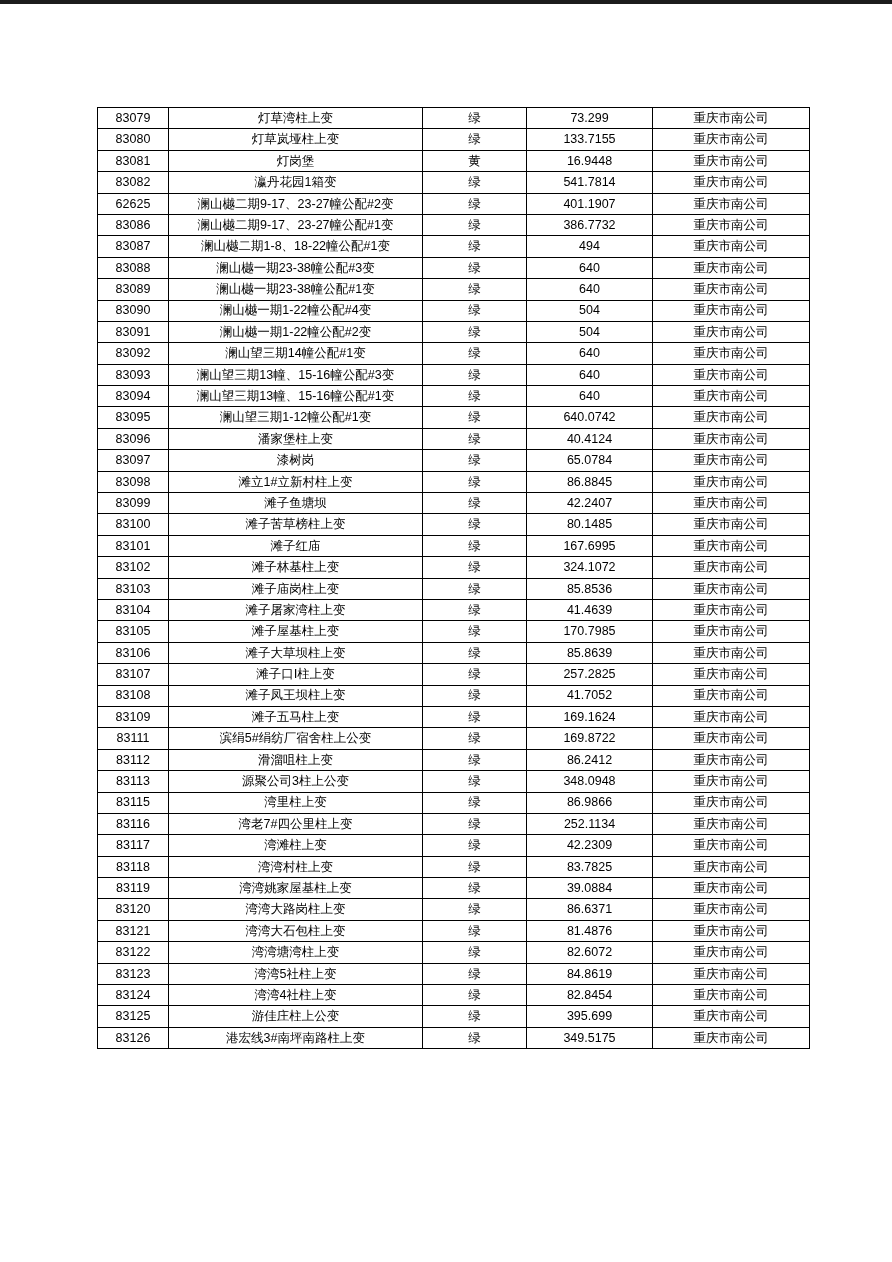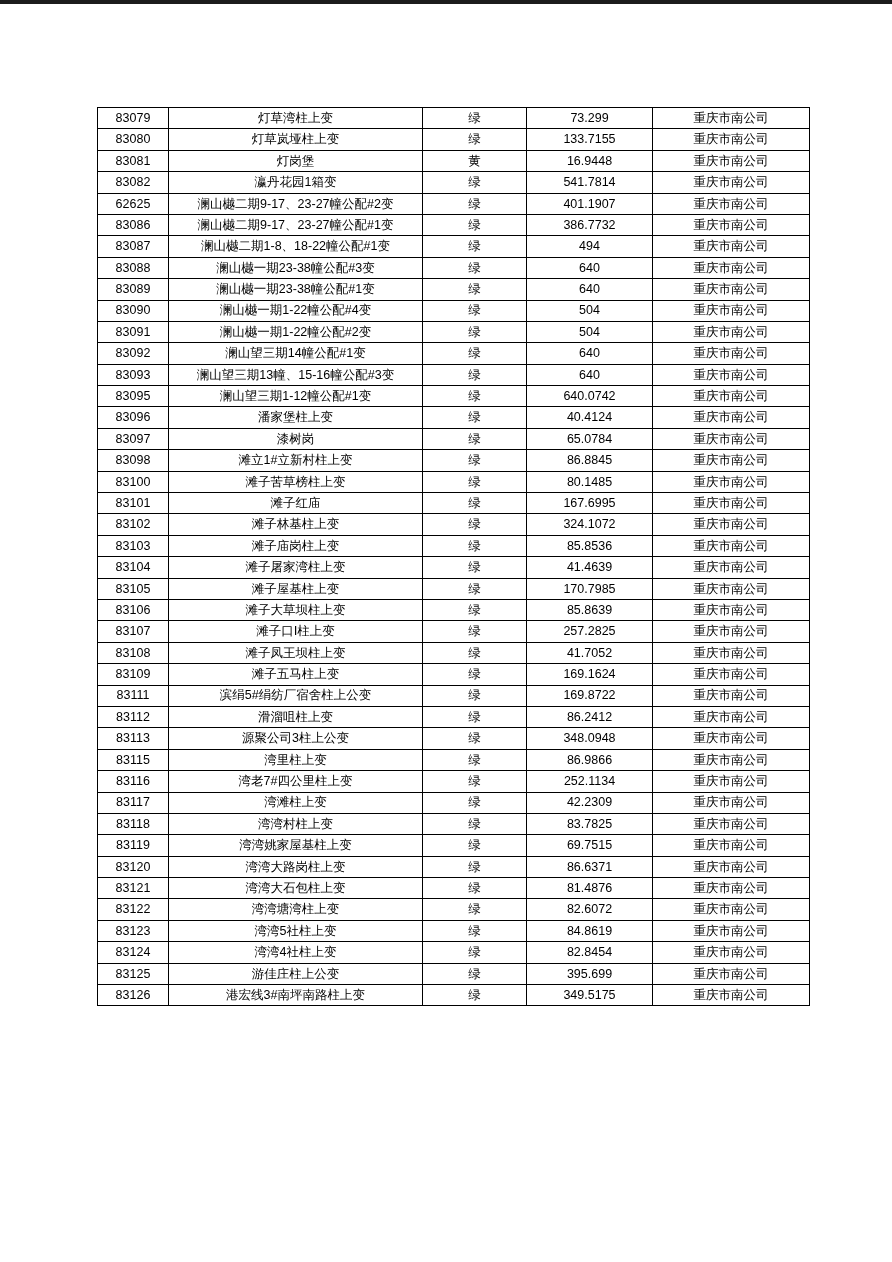--- a/index.html
+++ b/index.html
@@ -147,20 +147,27 @@
         <td>重庆市南公司</td>
       </tr>
       <tr>
         <td>83093</td>
         <td>澜山望三期13幢、15-16幢公配#3变</td>
         <td>绿</td>
         <td>640</td>
         <td>重庆市南公司</td>
       </tr>
       <tr>
+        <td>83094</td>
+        <td>澜山望三期13幢、15-16幢公配#1变</td>
+        <td>绿</td>
+        <td>640</td>
+        <td>重庆市南公司</td>
+      </tr>
+      <tr>
         <td>83095</td>
         <td>澜山望三期1-12幢公配#1变</td>
         <td>绿</td>
         <td>640.0742</td>
         <td>重庆市南公司</td>
       </tr>
       <tr>
         <td>83096</td>
         <td>潘家堡柱上变</td>
         <td>绿</td>
@@ -175,20 +182,27 @@
         <td>重庆市南公司</td>
       </tr>
       <tr>
         <td>83098</td>
         <td>滩立1#立新村柱上变</td>
         <td>绿</td>
         <td>86.8845</td>
         <td>重庆市南公司</td>
       </tr>
       <tr>
+        <td>83099</td>
+        <td>滩子鱼塘坝</td>
+        <td>绿</td>
+        <td>42.2407</td>
+        <td>重庆市南公司</td>
+      </tr>
+      <tr>
         <td>83100</td>
         <td>滩子苦草榜柱上变</td>
         <td>绿</td>
         <td>80.1485</td>
         <td>重庆市南公司</td>
       </tr>
       <tr>
         <td>83101</td>
         <td>滩子红庙</td>
         <td>绿</td>
@@ -297,21 +311,21 @@
         <td>83118</td>
         <td>湾湾村柱上变</td>
         <td>绿</td>
         <td>83.7825</td>
         <td>重庆市南公司</td>
       </tr>
       <tr>
         <td>83119</td>
         <td>湾湾姚家屋基柱上变</td>
         <td>绿</td>
-        <td>69.7515</td>
+        <td>39.0884</td>
         <td>重庆市南公司</td>
       </tr>
       <tr>
         <td>83120</td>
         <td>湾湾大路岗柱上变</td>
         <td>绿</td>
         <td>86.6371</td>
         <td>重庆市南公司</td>
       </tr>
       <tr>

